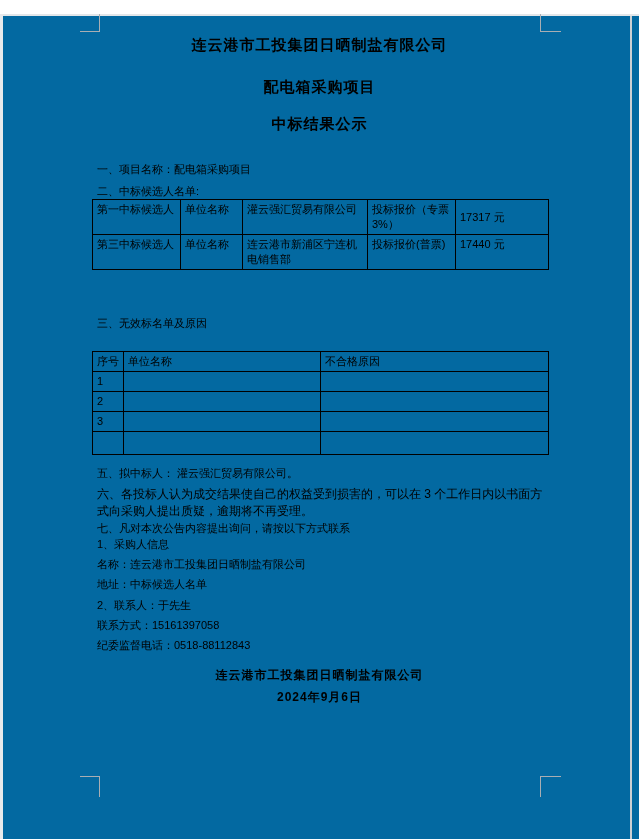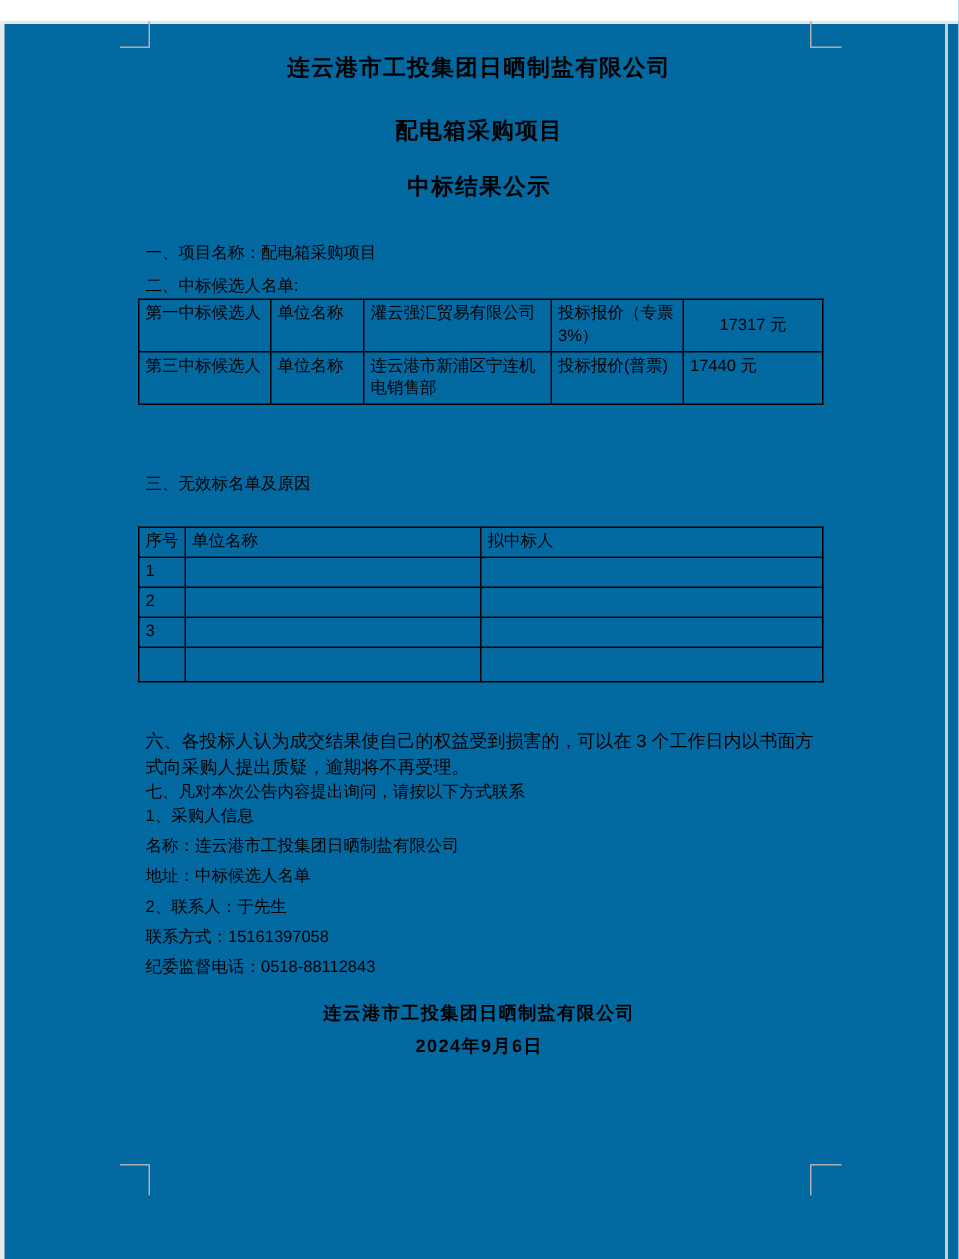--- a/index.html
+++ b/index.html
@@ -70,21 +70,21 @@
         <col style="width:125px">
         <col style="width:88px">
         <col style="width:93px">
     </colgroup>
     <tbody>
         <tr>
       <td>第一中标候选人</td>
       <td>单位名称</td>
       <td>灌云强汇贸易有限公司</td>
       <td>投标报价（专票3%）</td>
-      <td style="vertical-align:middle;text-align:center;">17317 元</td>
+      <td style="vertical-align:middle;">17317 元</td>
     </tr>
     <tr>
       <td>第三中标候选人</td>
       <td>单位名称</td>
       <td>连云港市新浦区宁连机电销售部</td>
       <td>投标报价(普票)</td>
       <td>17440 元</td>
     </tr>
   </tbody>
     </table>
@@ -94,21 +94,21 @@
   <table class="doc" id="invalid-table">
     <colgroup>
       <col style="width:31px">
         <col style="width:197px">
         <col style="width:228px">
     </colgroup>
     <tbody>
         <tr>
       <th>序号</th>
       <th>单位名称</th>
-      <th>拟中标人</th>
+      <th>不合格原因</th>
     </tr>
     <tr>
       <td>1</td>
       <td></td>
       <td></td>
     </tr>
     <tr>
       <td>2</td>
       <td></td>
       <td></td>
@@ -119,20 +119,21 @@
       <td></td>
     </tr>
     <tr class="tall">
       <td></td>
       <td></td>
       <td></td>
     </tr>
   </tbody>
     </table>
 
+  <div class="abs body-line" style="top:453px;">五、拟中标人：  灌云强汇贸易有限公司。</div>
   <div class="abs para" style="top:472px;">六、各投标人认为成交结果使自己的权益受到损害的，可以在 3 个工作日内以书面方式向采购人提出质疑，逾期将不再受理。</div>
   <div class="abs body-line" style="top:508px;">七、凡对本次公告内容提出询问，请按以下方式联系</div>
 
   <div class="abs body-line" style="top:524px;">1、采购人信息</div>
   <div class="abs body-line" style="top:544px;">名称：连云港市工投集团日晒制盐有限公司</div>
   <div class="abs body-line" style="top:564px;">地址：中标候选人名单</div>
   <div class="abs body-line" style="top:585px;text-align:right;">2、联系人：于先生</div>
   <div class="abs body-line" style="top:605px;">联系方式：15161397058</div>
   <div class="abs body-line" style="top:625px;">纪委监督电话：0518-88112843</div>
 

